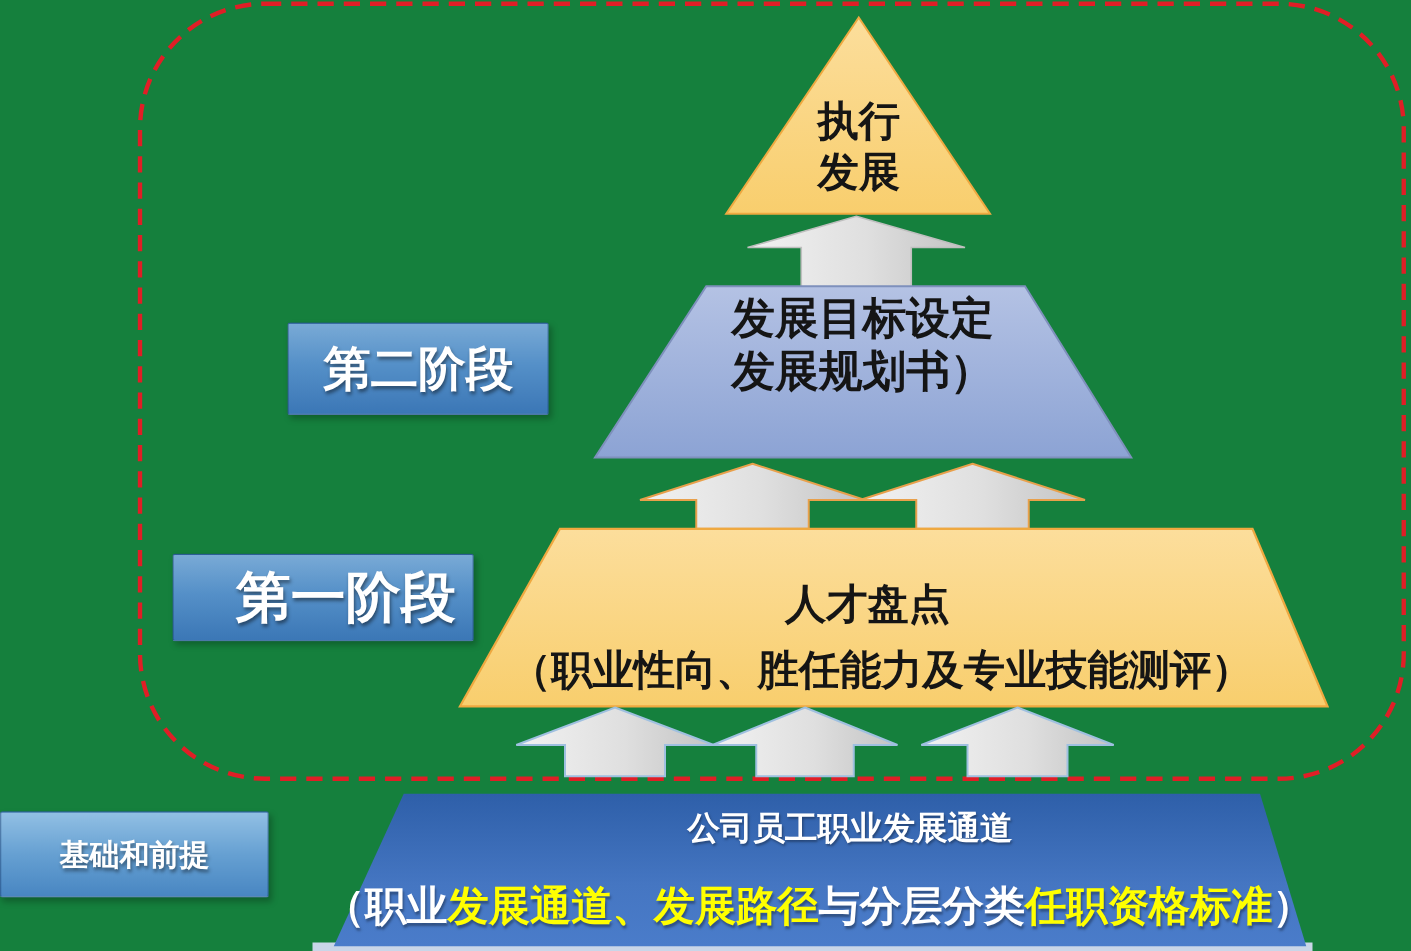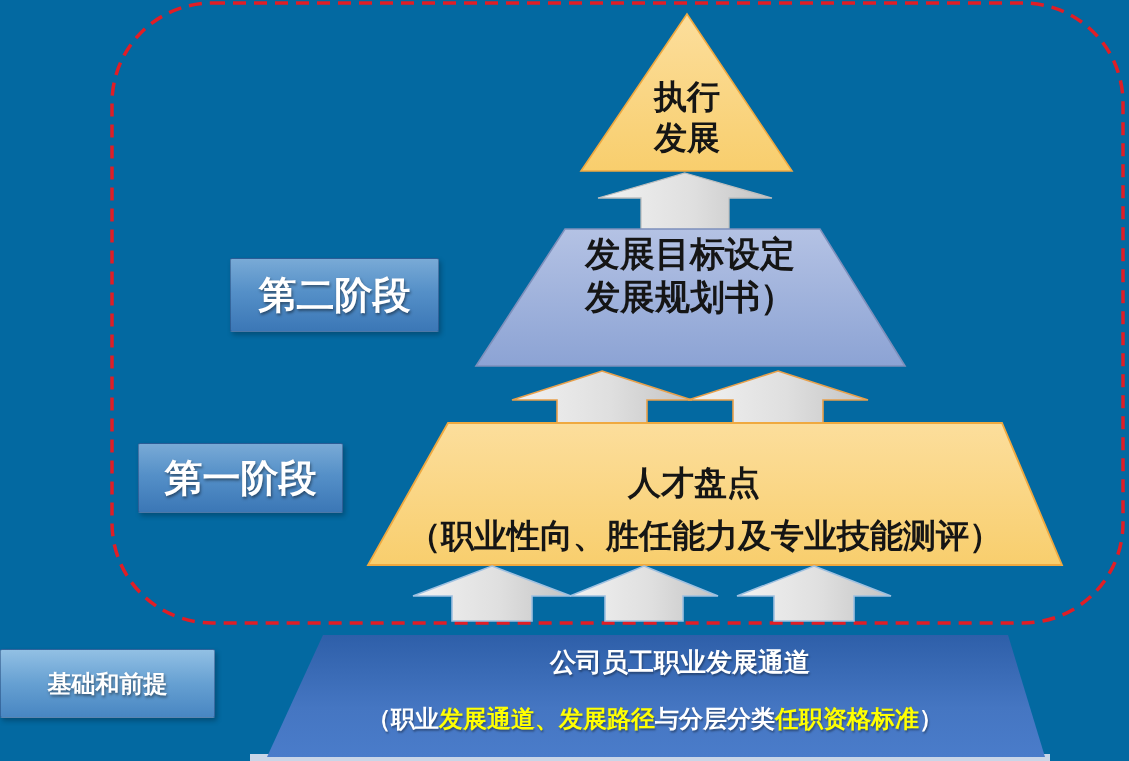--- a/index.html
+++ b/index.html
@@ -1,20 +1,20 @@
 <!DOCTYPE html>
 <html><head>
 <meta charset="utf-8">
 <style>
   html,body { margin:0; padding:0; background:#ffffff; }
   .stage {
     position:relative;
     width:1129px; height:761px;
     overflow:hidden;
-    background:#0369a1;
+    background:#15803d;
     font-family:"Liberation Sans", sans-serif;
   }
   .stage svg { position:absolute; left:0; top:0; }
 
   .txt {
     position:absolute;
     font-weight:bold;
     color:#151515;
     text-align:center;
     font-family:"Liberation Sans", sans-serif;
@@ -30,33 +30,33 @@
     text-shadow:1px 2px 3px rgba(0,0,0,0.45);
     border:1px solid rgba(25,60,110,0.45);
     border-radius:2px;
     box-shadow:2px 3px 5px rgba(0,0,0,0.25);
     font-family:"Liberation Sans", sans-serif;
   }
   .chip-dark  { background:linear-gradient(180deg,#79aad6 0%,#5590c8 45%,#3b77b6 100%); }
   .chip-light { background:linear-gradient(180deg,#92c0e4 0%,#66a0d2 50%,#4886c2 100%); }
 
   #chip-stage2 { left:230px; top:258px; width:207px; height:72px; font-size:38px; }
-  #chip-stage1 { left:138px; top:443px; width:203px; height:68px; font-size:38px; }
+  #chip-stage1 { left:138px; top:443px; width:203px; height:68px; font-size:44px;padding-left:36px; }
   #chip-base   { left:0px;   top:637px; width:213px; height:67px; font-size:24px;margin-top:12px; }
 
   
   #top-label    { left:597px; top:76px;  width:180px; font-size:33px; line-height:41px; }
   #middle-label { left:490px; top:233px; width:400px; font-size:35px; line-height:43px;font-family:Liberation Serif, serif; }
   #bottom-title    { left:544px; top:461px; width:300px; font-size:33px; }
   #bottom-subtitle { left:355px; top:514px; width:700px; font-size:33px;text-align:center; }
 
   
   #banner-title    { left:430px; top:645px; width:500px; font-size:26px; color:#ffffff;
                      text-shadow:1px 2px 2px rgba(0,0,0,0.35); }
-  #banner-subtitle { left:255px; top:703px; width:800px; font-size:24px; color:#ffffff;
+  #banner-subtitle { left:255px; top:703px; width:800px; font-size:33px; color:#ffffff;
                      text-shadow:1px 2px 2px rgba(0,0,0,0.35); }
   #banner-subtitle .y { color:#ffff00; }
   #banner-subtitle .w { color:#ffffff; }
 </style>
 </head>
 <body>
 
 <div class="stage">
 
   <svg width="1129" height="761" viewBox="0 0 1129 761">

